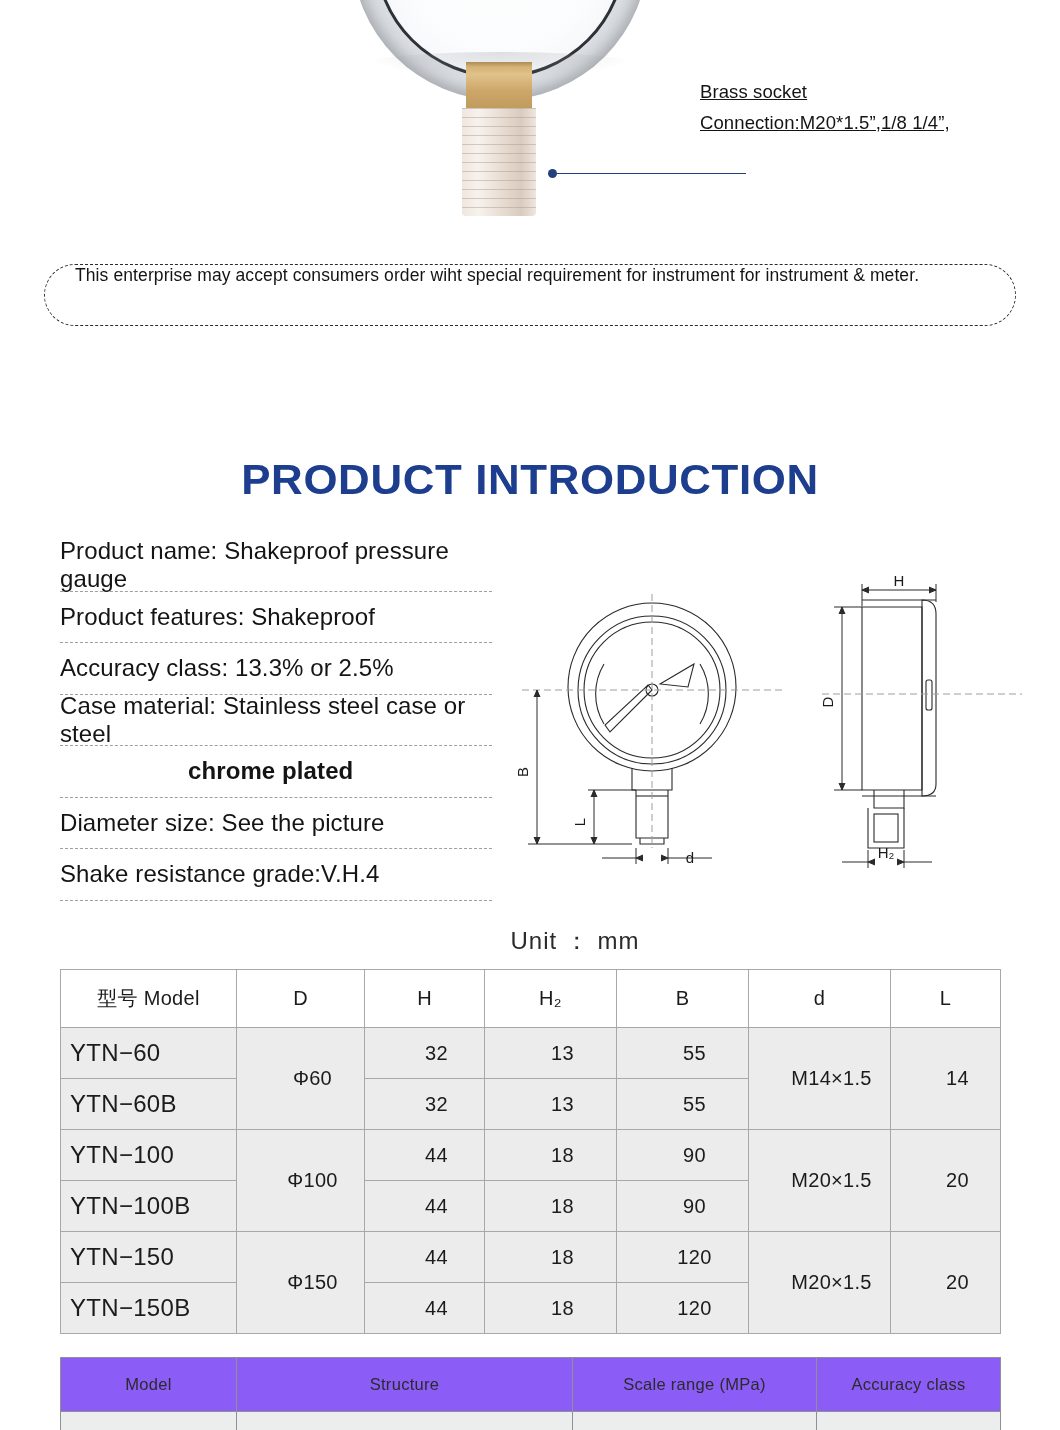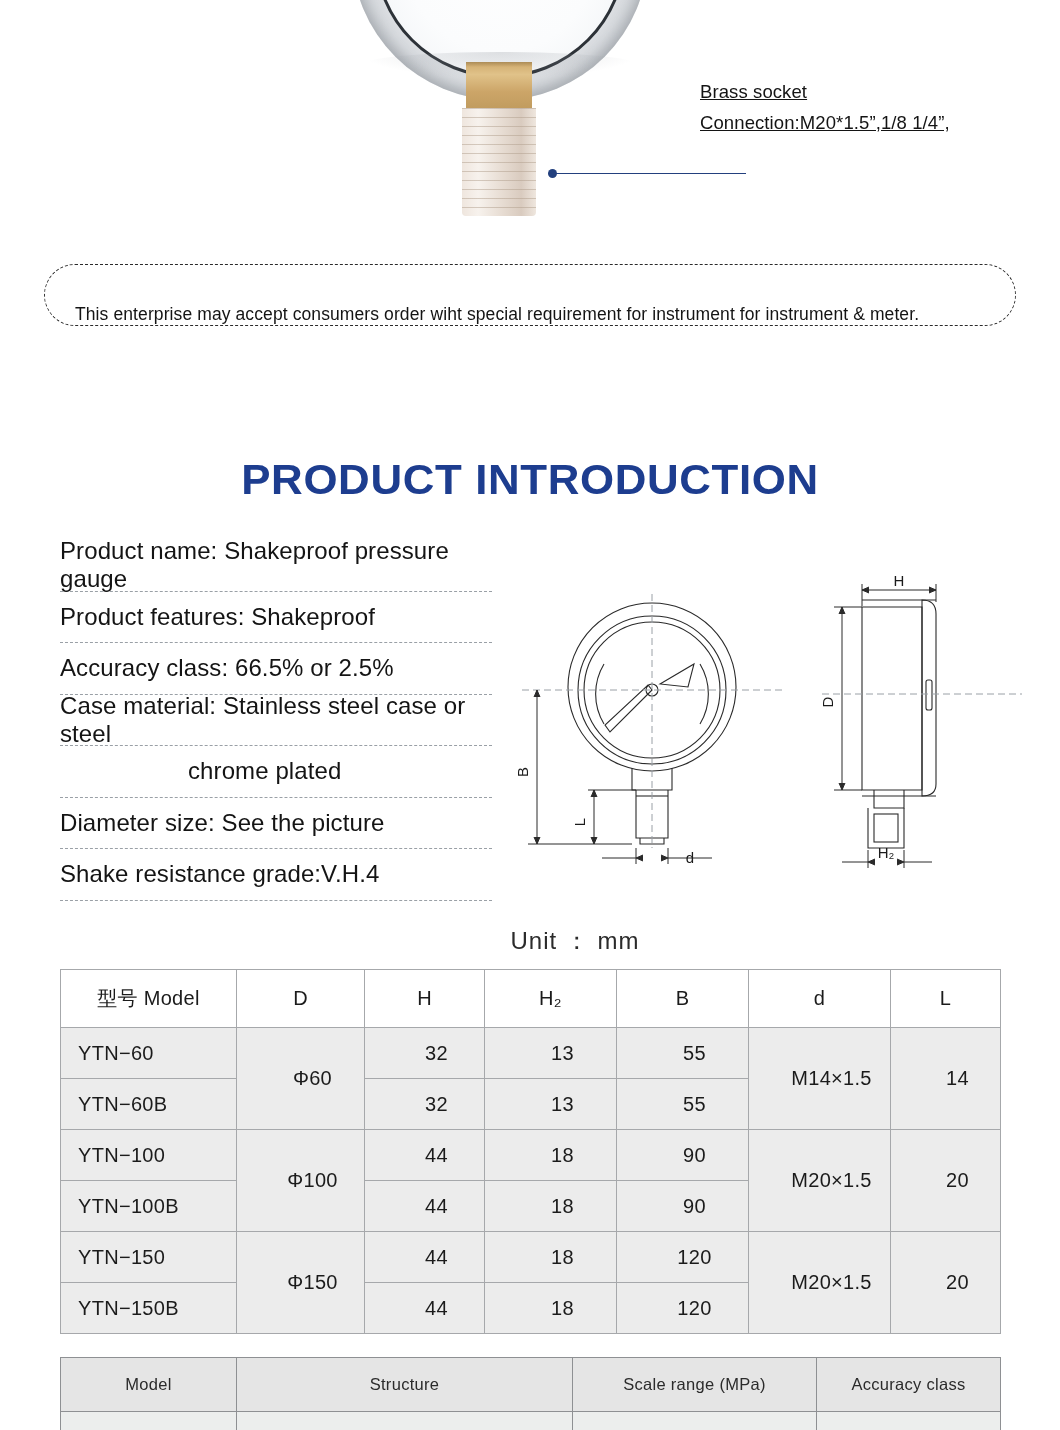--- a/index.html
+++ b/index.html
@@ -56,21 +56,21 @@
   }
   .callout-text {
     position: absolute; left: 700px; top: 76px; width: 340px;
     font-size: 18.5px; line-height: 31px; color: #141414; letter-spacing: .1px; text-decoration: underline;
   }
 
   
   .notice {
     position: absolute; left: 44px; top: 264px; width: 972px; height: 62px;
     border: 1.6px dashed #2b2b2b; border-radius: 31px;
-    display: flex; align-items: flex-end;
+    display: flex; align-items: flex-start;
   }
   .notice-text {
     padding-left: 30px; font-size: 17.5px; color: #141414; letter-spacing: .1px;
   }
 
   
   .heading {
     position: absolute; left: 0; top: 455px; width: 1060px;
     text-align: center; font-size: 43px; font-weight: 700;
     color: #1d3d8f; letter-spacing: .6px;
@@ -78,21 +78,21 @@
     transform: scaleX(1.02); transform-origin: center;
   }
 
   
   .specs { position: absolute; left: 60px; top: 540px; width: 432px; }
   .spec-row {
     height: 51.5px; display: flex; align-items: center;
     border-bottom: 1.4px dashed #9aa0a6;
     font-size: 24px; color: #141414; letter-spacing: .1px;
   }
-  .spec-row.indent { padding-left: 128px; }
+  .spec-row.indent { padding-left: 128px; font-weight: bold; }
 
   
   .drawings { position: absolute; left: 512px; top: 572px; width: 520px; height: 300px; }
 
   
   .unit-label {
     position: absolute; left: 0; top: 925px; width: 1060px; text-align: center;
     font-size: 24px; color: #2b2b2b; letter-spacing: 1px; margin-left: 45px;
   }
 
@@ -102,42 +102,42 @@
     border-collapse: collapse; table-layout: fixed;
   }
   .dim-table td, .dim-table th {
     border: 1.4px solid #a6a8ab;
     text-align: center; vertical-align: middle;
     font-weight: 400; font-size: 20px; color: #1b1b1b;
     letter-spacing: .3px;
   }
   .dim-table thead th { background: #ffffff; height: 58px; font-size: 20px; }
   .dim-table tbody td { background: #ececec; height: 51px; padding-left: 24px; }
-  .dim-table .model-cell { text-align: left; padding-left: 17px; font-size: 20px; }
+  .dim-table .model-cell { text-align: left; padding-left: 9px; font-size: 24px; }
   .dim-table th.model-head { text-align: center; padding-left: 0; }
   .col-model { width: 176px; }
   .col-d     { width: 128px; }
   .col-h     { width: 120px; }
   .col-h2    { width: 132px; }
   .col-b     { width: 132px; }
   .col-dd    { width: 142px; }
   .col-l     { width: 110px; }
 
   
   .spec2-table {
     position: absolute; left: 60px; top: 1357px; width: 940px;
     border-collapse: collapse; table-layout: fixed;
   }
   .spec2-table th, .spec2-table td {
     border: 1.3px solid #8e9093;
     text-align: center; vertical-align: middle;
     font-weight: 400; font-size: 16.5px; color: #2b2b2b;
     letter-spacing: .3px;
   }
-  .spec2-table thead th { background: #e5e5e5; height: 54px; }
+  .spec2-table thead th { background: #8b5cf6; height: 54px; }
   .spec2-table tbody td { background: #eceeed; height: 40px; }
   .s2-model { width: 176px; }
   .s2-struct { width: 336px; }
   .s2-scale { width: 244px; }
   .s2-acc { width: 184px; }
 
   svg text { font-family: "Liberation Sans", sans-serif; }
 </style>
 </head>
 <body>
@@ -166,21 +166,21 @@
   <div class="heading">PRODUCT INTRODUCTION</div>
 
   <div class="specs">
       <div class="spec-row">
         <span>Product name: Shakeproof pressure gauge</span>
       </div>
       <div class="spec-row">
         <span>Product features: Shakeproof</span>
       </div>
       <div class="spec-row">
-        <span>Accuracy class: 66.5% or 2.5%</span>
+        <span>Accuracy class: 13.3% or 2.5%</span>
       </div>
       <div class="spec-row">
         <span>Case material: Stainless steel case or steel</span>
       </div>
       <div class="spec-row indent">
         <span>chrome plated</span>
       </div>
       <div class="spec-row">
         <span>Diameter size: See the picture</span>
       </div>

